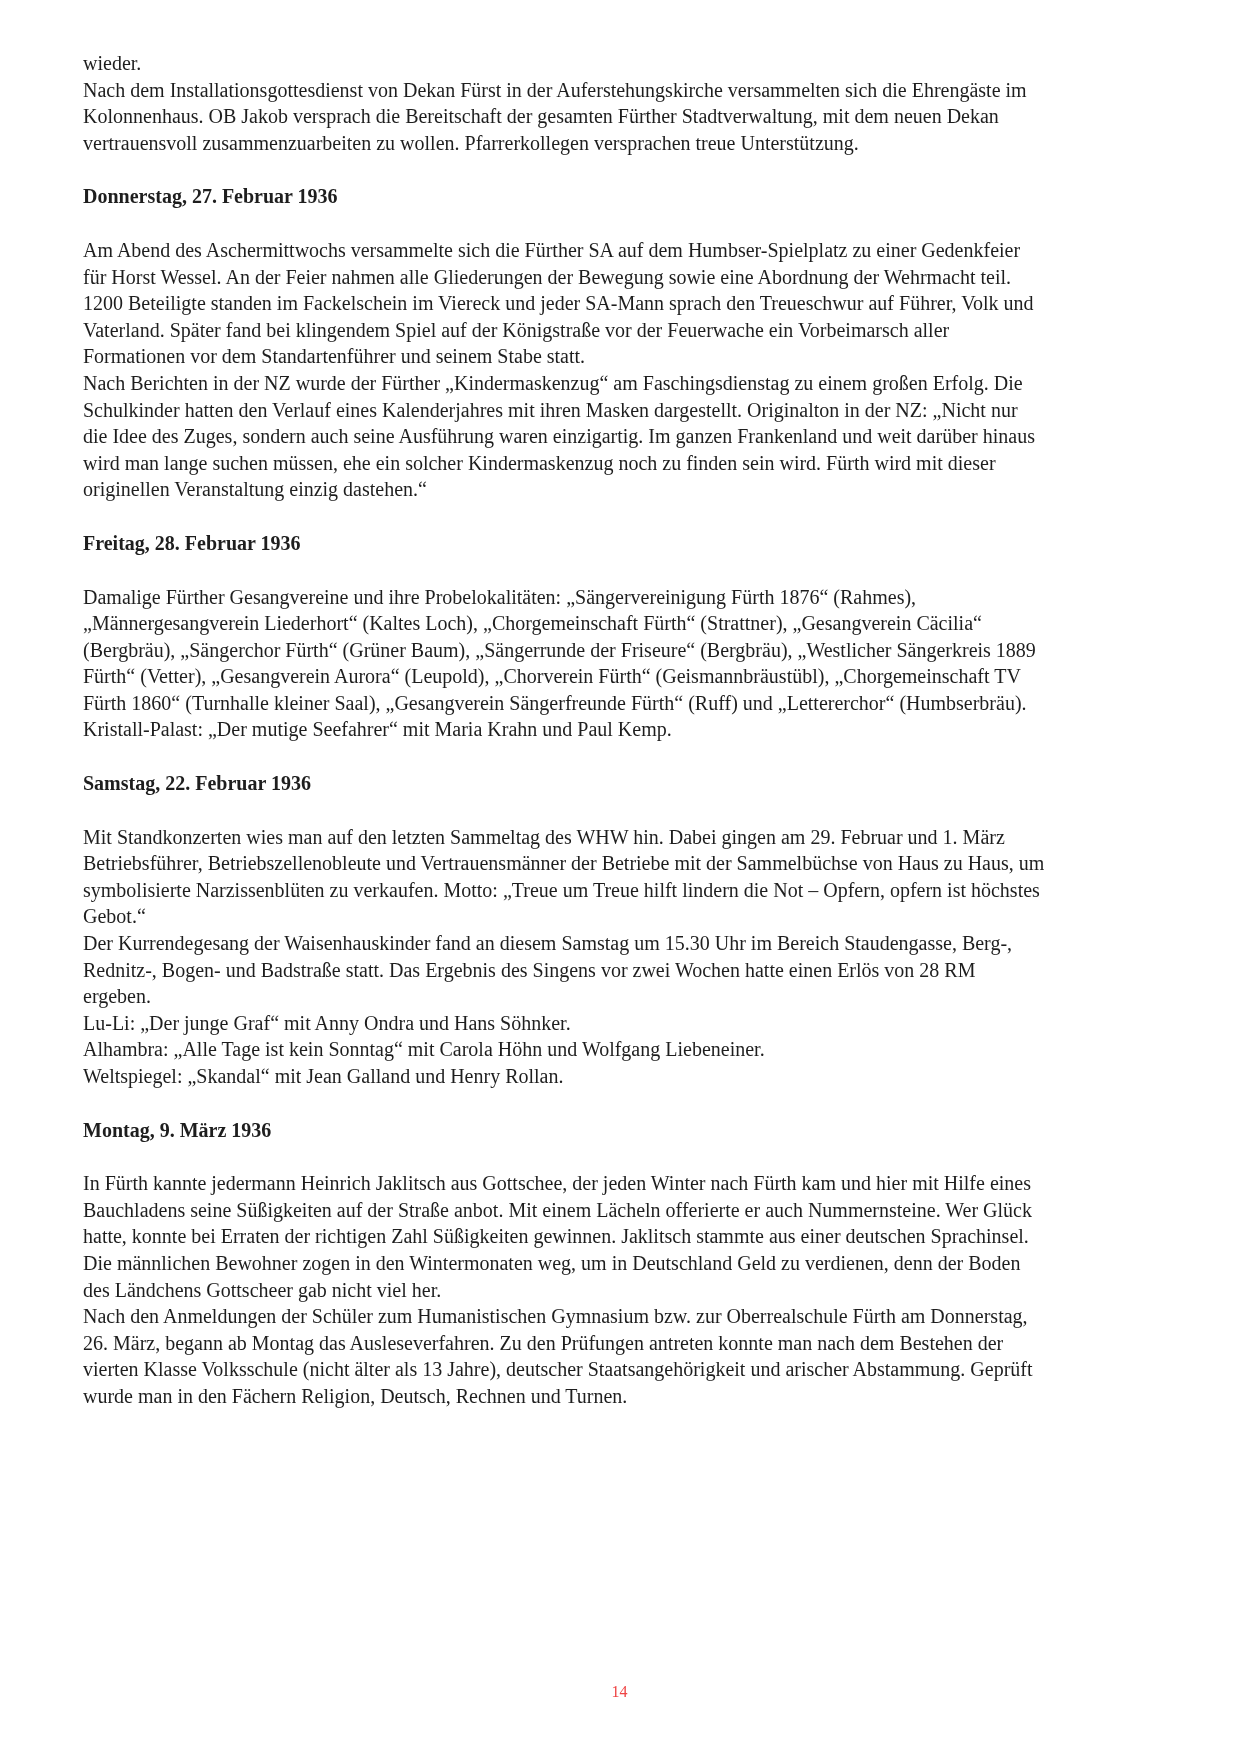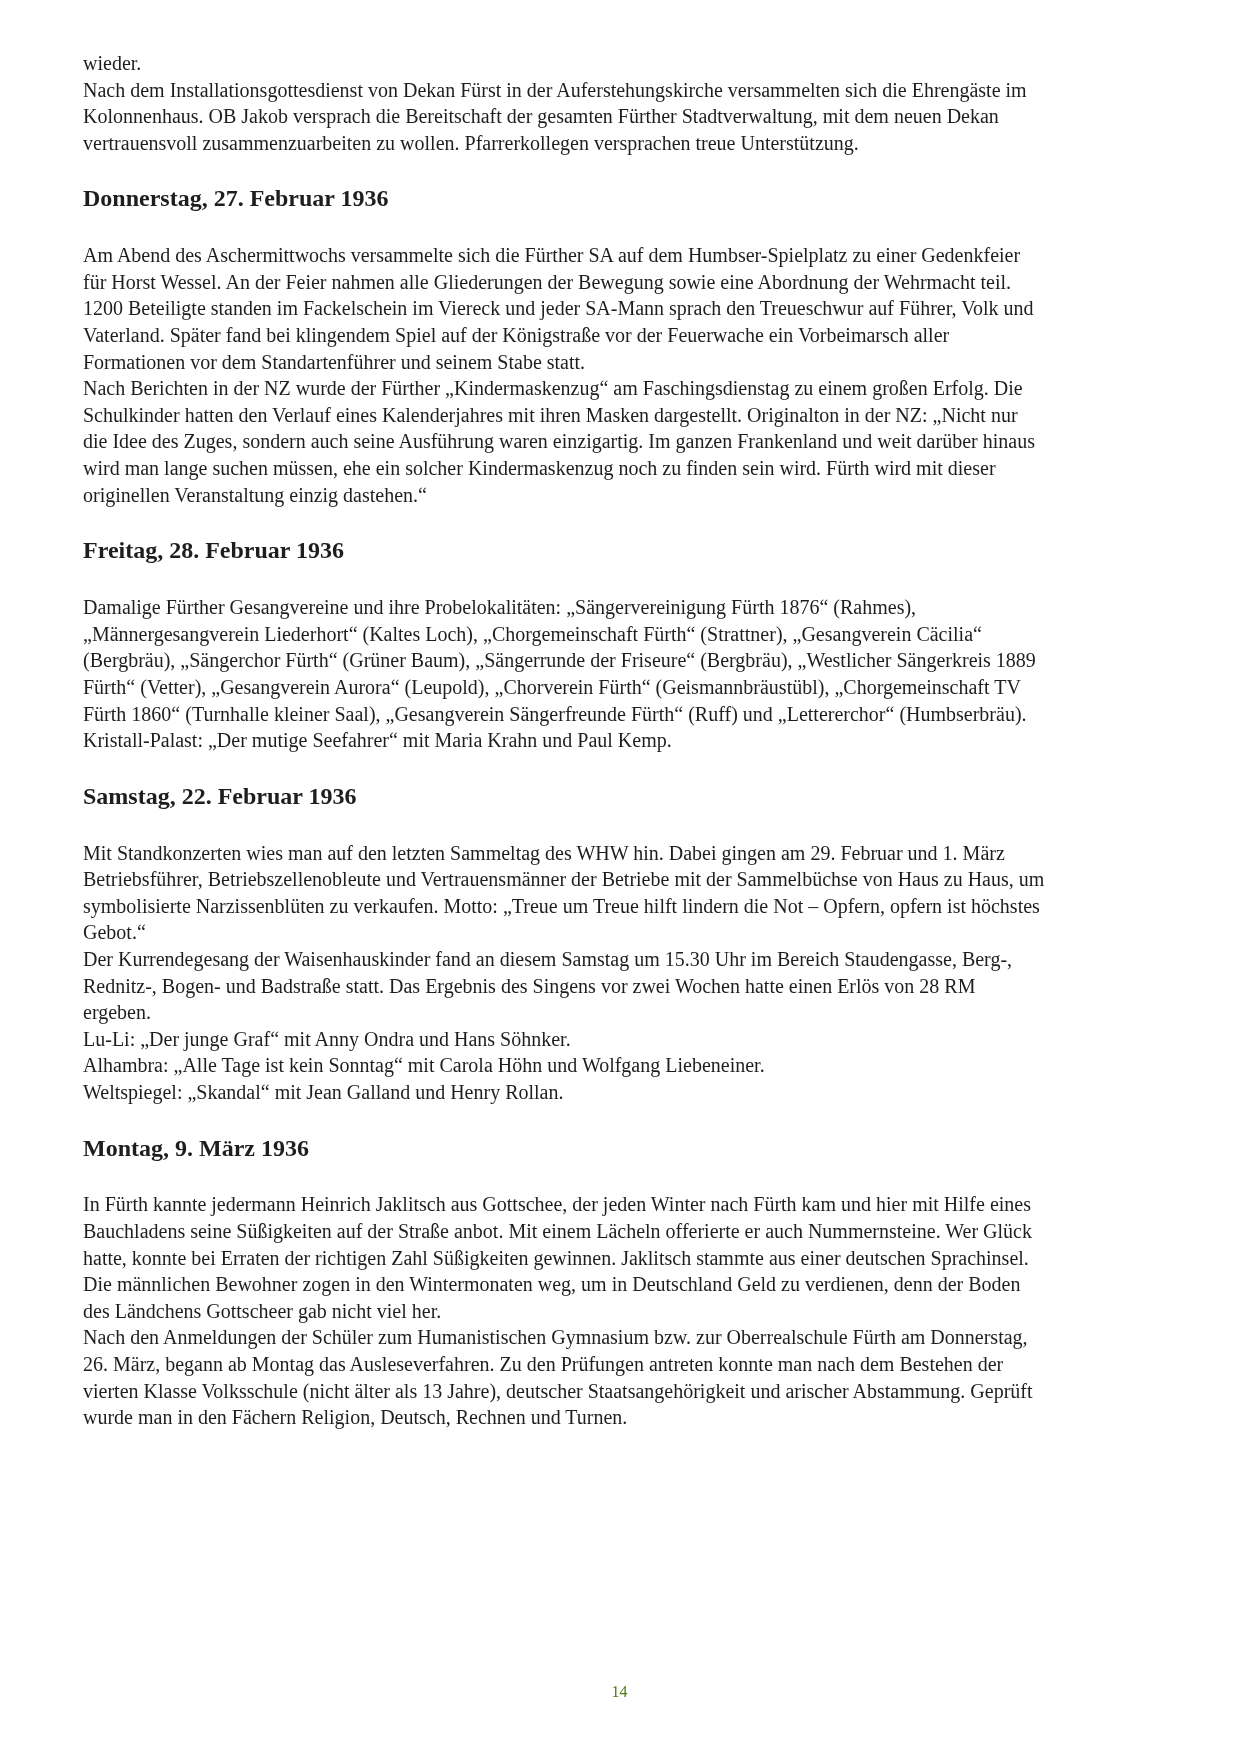--- a/index.html
+++ b/index.html
@@ -19,33 +19,33 @@
     top: 50px;
     width: 963px;
     font-size: 20px;
     line-height: 1.33;
     text-align: left;
   }
   .content p {
     margin: 0;
   }
   .content h2 {
-    font-size: 24px;
+    font-size: 20px;
     font-weight: bold;
     margin: 27px 0 27px 0;
     line-height: 1.33;
   }
   .page-footer {
     position: absolute;
     bottom: 52px;
     left: 0;
     width: 100%;
     text-align: center;
     font-size: 16px;
-    color: #4d7c0f;
+    color: #ef4444;
   }
 </style>
 </head>
 <body>
 
 <div class="page">
   <main class="content">
 
     <section>
       <p>wieder.</p>

